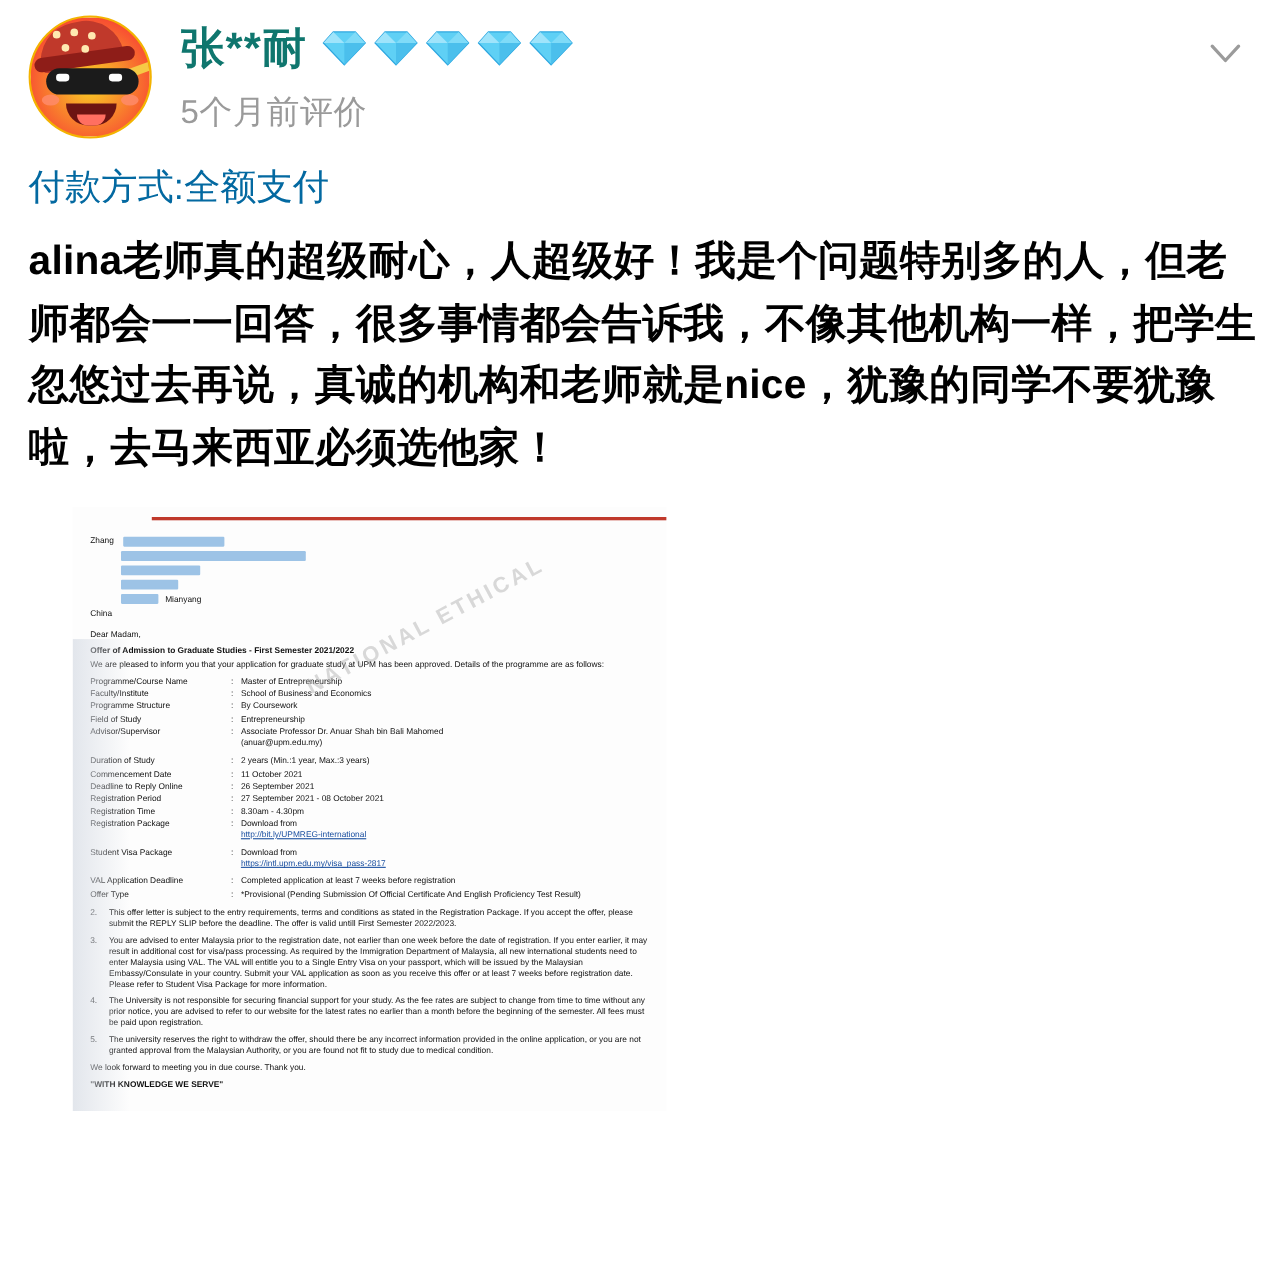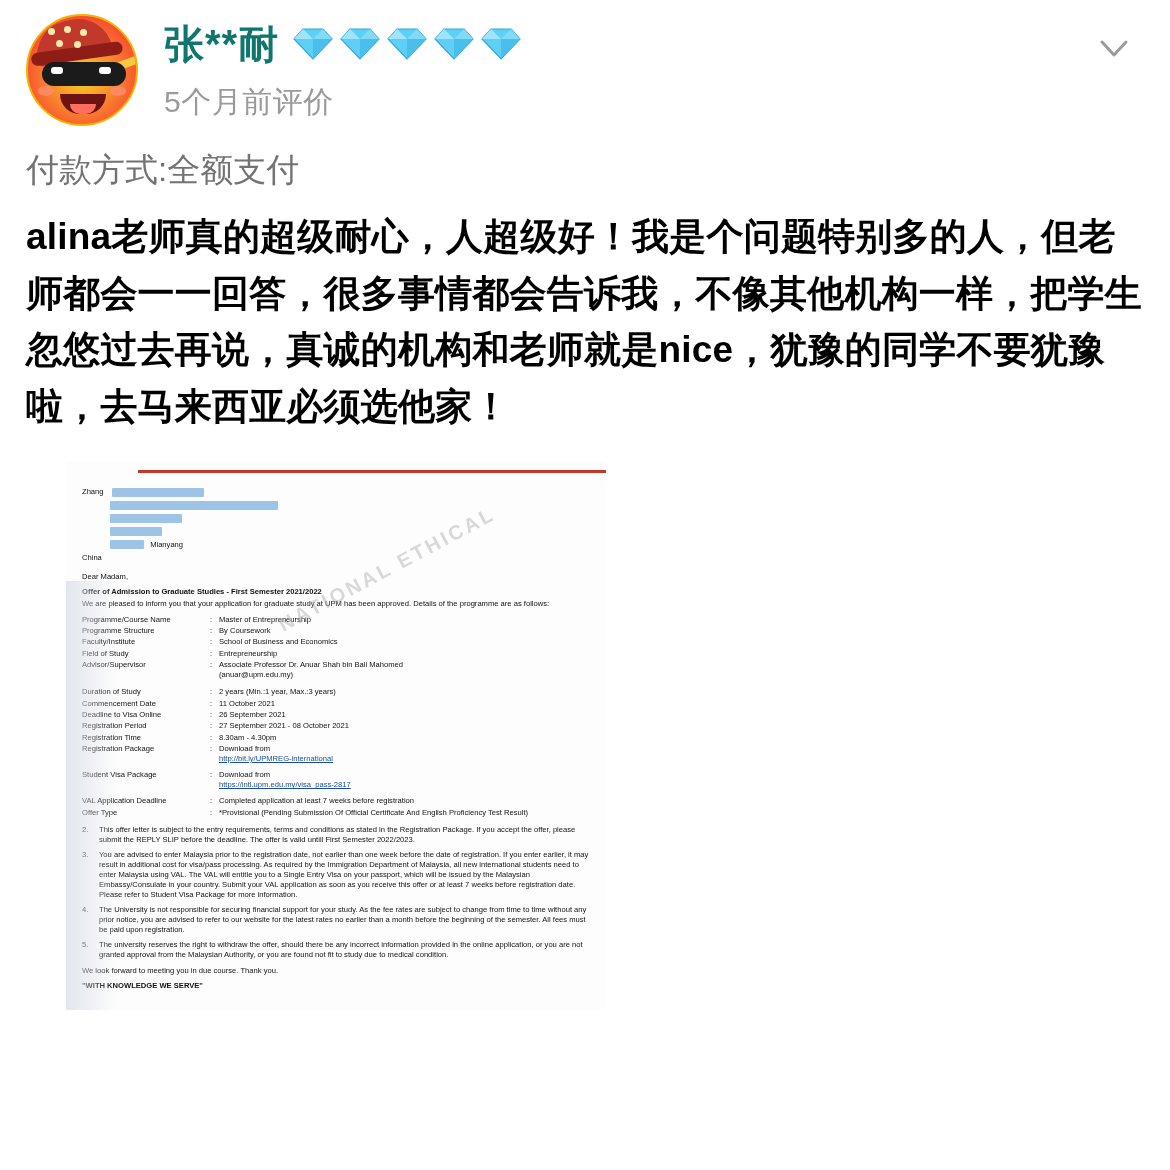--- a/index.html
+++ b/index.html
@@ -123,21 +123,21 @@
     position: absolute;
     right: 34px;
     top: 26px;
     width: 44px; height: 44px;
   }
 
   
   .pay-line {
     margin: 22px 26px 0 26px;
     font-size: 33px;
-    color: #737373;
+    color: #0369a1;
     font-weight: 500;
   }
   .review-body {
     margin: 16px 26px 0 26px;
     font-size: 37px;
     line-height: 1.53;
     color: #000000;
     font-weight: 700;
     letter-spacing: .2px;
   }
@@ -317,28 +317,28 @@
       <p>We are pleased to inform you that your application for graduate study at UPM has been approved. Details of the programme are as follows:</p>
 
       <table class="fields">
         <tbody>
             <tr>
           <td class="lbl">Programme/Course Name</td>
           <td class="col">:</td>
           <td>Master of Entrepreneurship</td>
         </tr>
         <tr>
+          <td class="lbl">Faculty/Institute</td>
+          <td class="col">:</td>
+          <td>School of Business and Economics</td>
+        </tr>
+        <tr>
           <td class="lbl">Programme Structure</td>
           <td class="col">:</td>
           <td>By Coursework</td>
-        </tr>
-        <tr>
-          <td class="lbl">Faculty/Institute</td>
-          <td class="col">:</td>
-          <td>School of Business and Economics</td>
         </tr>
         <tr>
           <td class="lbl">Field of Study</td>
           <td class="col">:</td>
           <td>Entrepreneurship</td>
         </tr>
         <tr>
           <td class="lbl">Advisor/Supervisor</td>
           <td class="col">:</td>
           <td style="white-space:pre-line">Associate Professor Dr. Anuar Shah bin Bali Mahomed
@@ -348,21 +348,21 @@
           <td class="lbl" style="padding-top:6px">Duration of Study</td>
           <td class="col" style="padding-top:6px">:</td>
           <td style="padding-top:6px">2 years (Min.:1 year, Max.:3 years)</td>
         </tr>
         <tr>
           <td class="lbl">Commencement Date</td>
           <td class="col">:</td>
           <td>11 October 2021</td>
         </tr>
         <tr>
-          <td class="lbl">Deadline to Visa Online</td>
+          <td class="lbl">Deadline to Reply Online</td>
           <td class="col">:</td>
           <td>26 September 2021</td>
         </tr>
         <tr>
           <td class="lbl">Registration Period</td>
           <td class="col">:</td>
           <td>27 September 2021 - 08 October 2021</td>
         </tr>
         <tr>
           <td class="lbl">Registration Time</td>

